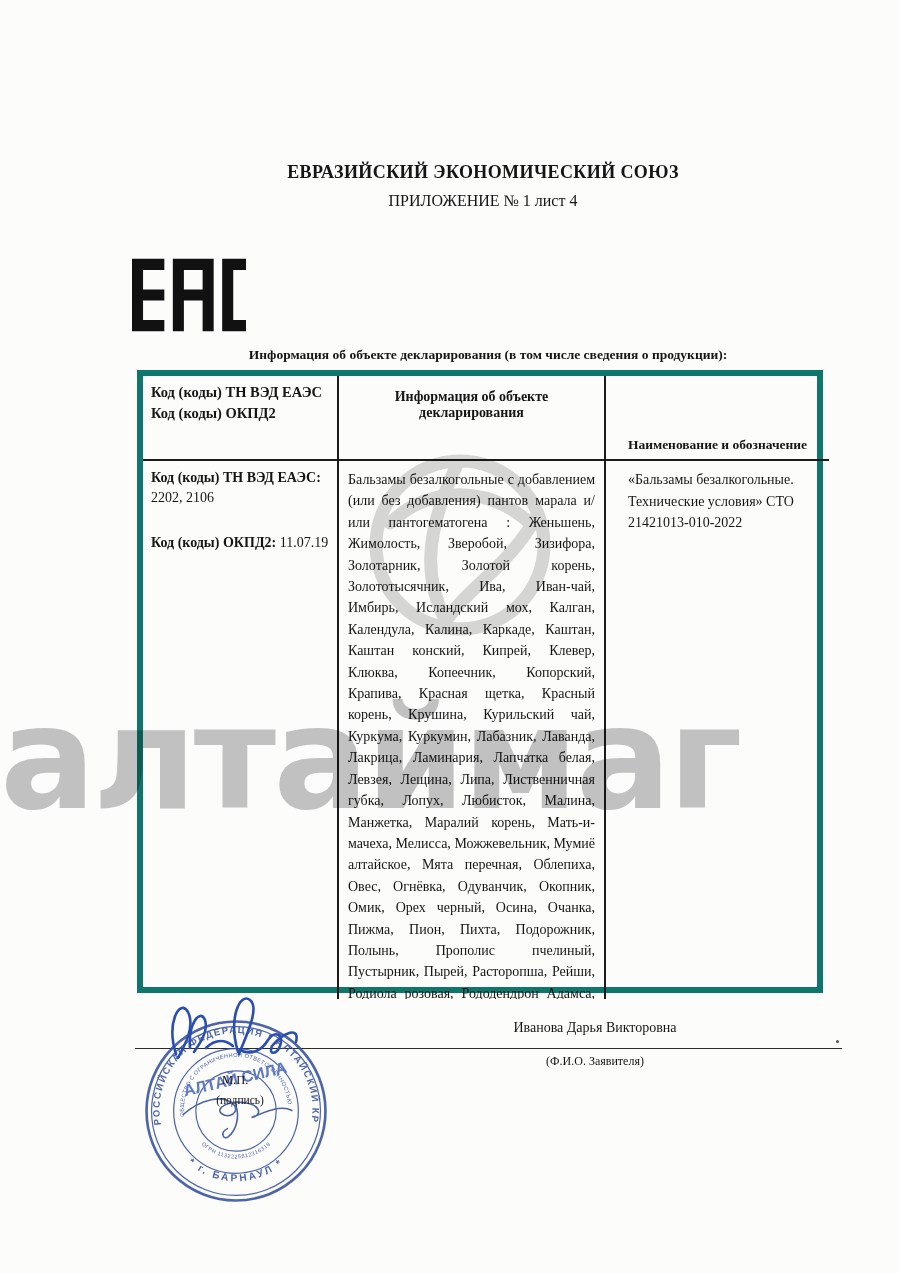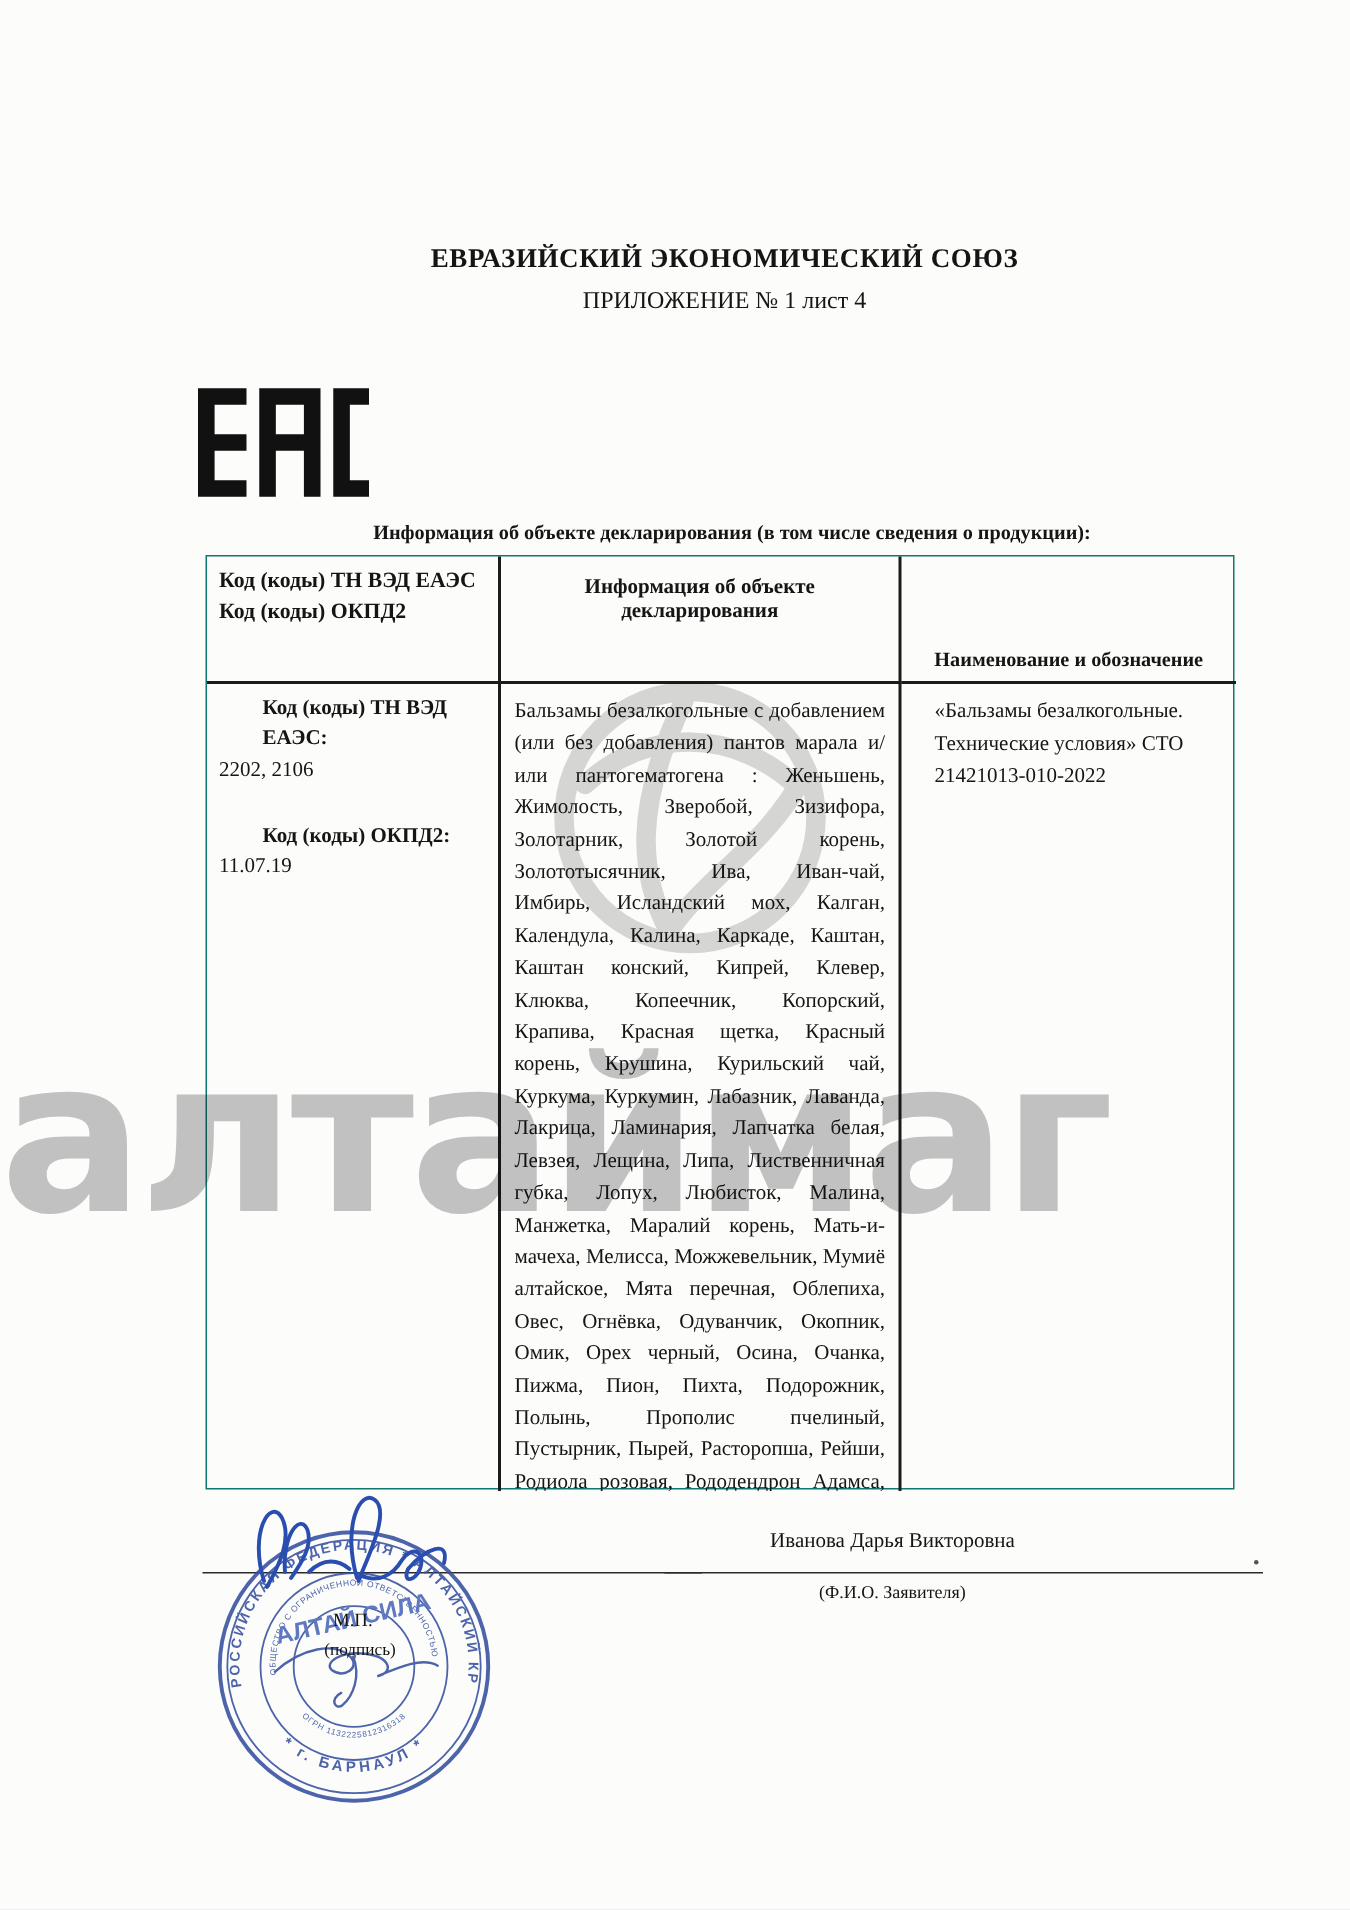--- a/index.html
+++ b/index.html
@@ -13,30 +13,30 @@
   .hdr{left:66px;width:834px;text-align:center;}
   .hdr1{top:162px;font-size:18px;font-weight:bold;letter-spacing:.4px;}
   .hdr2{top:192px;font-size:16px;}
   .hdr2 .b{font-weight:normal;}
   .hdr3{top:217px;font-size:17px;font-weight:bold;}
   
   .caption{top:347px;left:137px;width:702px;text-align:center;font-size:13.5px;font-weight:bold;}
   .tbl{
     top:370px;left:137px;width:686px;height:623px;
     display:grid;grid-template-columns:196px 267px 223px;grid-template-rows:85px 538px;
-    border:1px solid #0f766e;box-sizing:border-box;
+    border:6px solid #0f766e;box-sizing:border-box;
   }
   .cell{border-right:2px solid #1b1b1b;border-bottom:2px solid #1b1b1b;box-sizing:border-box;overflow:hidden;}
   .cell.last{border-right:none;}
   .cell.bodyrow{border-bottom:none;}
   .th1{padding:6px 8px;font-size:14.5px;font-weight:bold;line-height:1.45;}
   .th2{padding:13px 10px 4px;font-size:14px;font-weight:bold;text-align:center;}
   .th3{padding:11px 14px 0;font-size:13.5px;font-weight:bold;text-align:center;line-height:19px;margin-top:48px;}
   .td1{padding:7px 8px;font-size:14px;line-height:1.45;}
-  .td1 .lbl{font-weight:bold;margin-left:29px;}
+  .td1 .lbl{font-weight:bold;}
   .td1 .gap{height:24px;}
   .td2{padding:8px 9px 0;font-size:14px;line-height:21.4px;text-align:justify;text-align-last:left;}
   .td3{padding:8px 22px 0;font-size:14px;line-height:21.5px;}
   
   .sigline-left{top:1048px;left:135px;width:333px;border-top:1.7px solid #2a2a2a;}
   .sigline-right{top:1048px;left:443px;width:399px;border-top:1.7px solid #2a2a2a;}
   .sig-label{top:1054px;left:185px;width:110px;text-align:center;font-size:11.5px;margin-top:40px;}
   .mp-label{top:1073px;left:222px;font-size:12.5px;}
   .fio-name{top:1020px;left:460px;width:270px;text-align:center;font-size:14px;}
   .fio-label{top:1054px;left:460px;width:270px;text-align:center;font-size:12px;}

